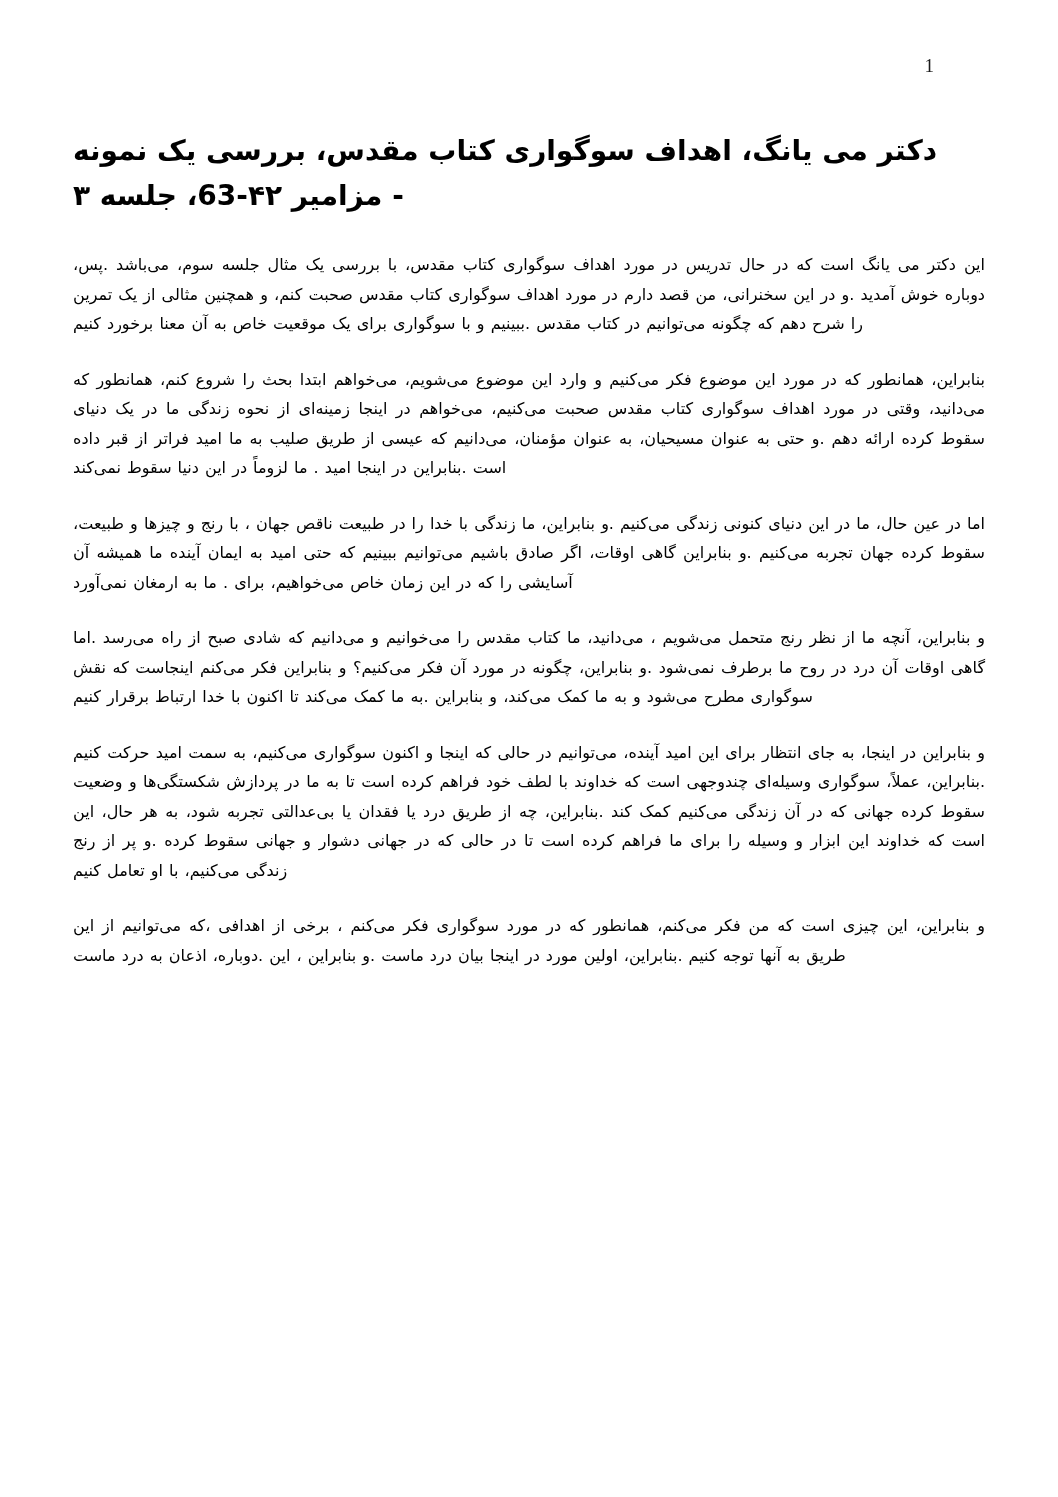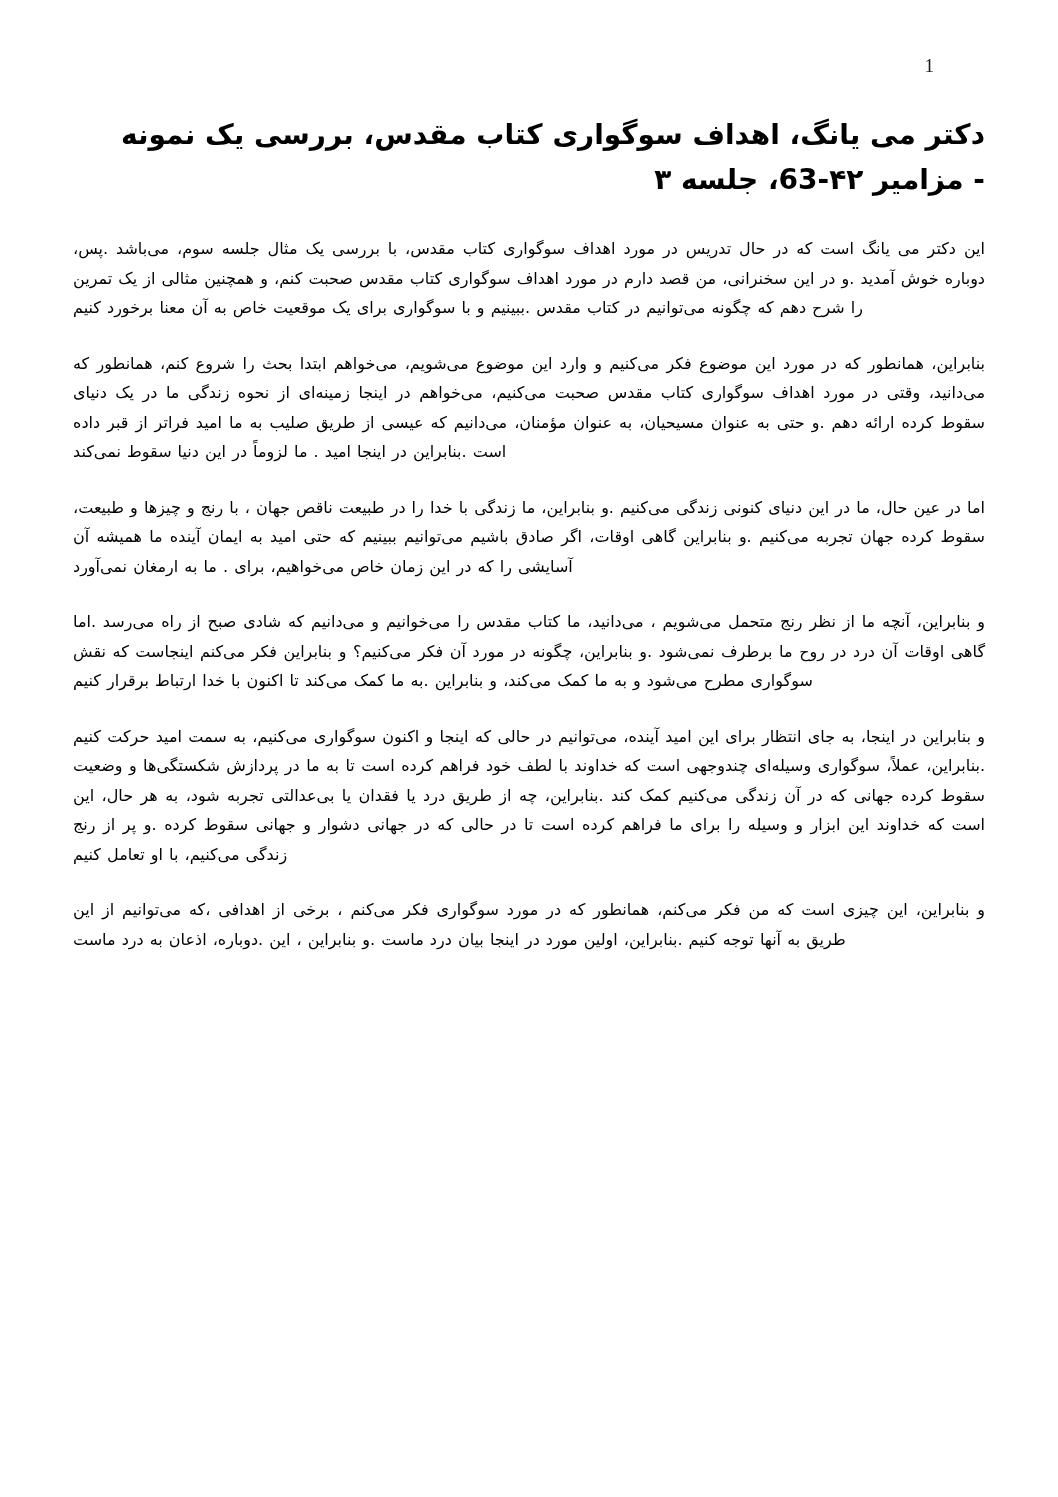--- a/index.html
+++ b/index.html
@@ -23,25 +23,25 @@
     right: 124px;
     font-family: "Liberation Serif", "DejaVu Serif", serif;
     font-size: 19px;
     color: #1a1a1a;
   }
   .content {
     padding: 112px 73px 0 73px;
   }
   .doc-title {
     direction: ltr;
-    text-align: right;
+    text-align: left;
     font-weight: bold;
     font-size: 28px;
     line-height: 45px;
-    margin: 0 0 32px 0;
+    margin: 16px 0 32px 0;
   }
   .doc-title .title-line {
     display: block;
   }
   .paragraphs {
     margin-top: 4px;
   }
   .para {
     direction: ltr;              
     unicode-bidi: normal;

